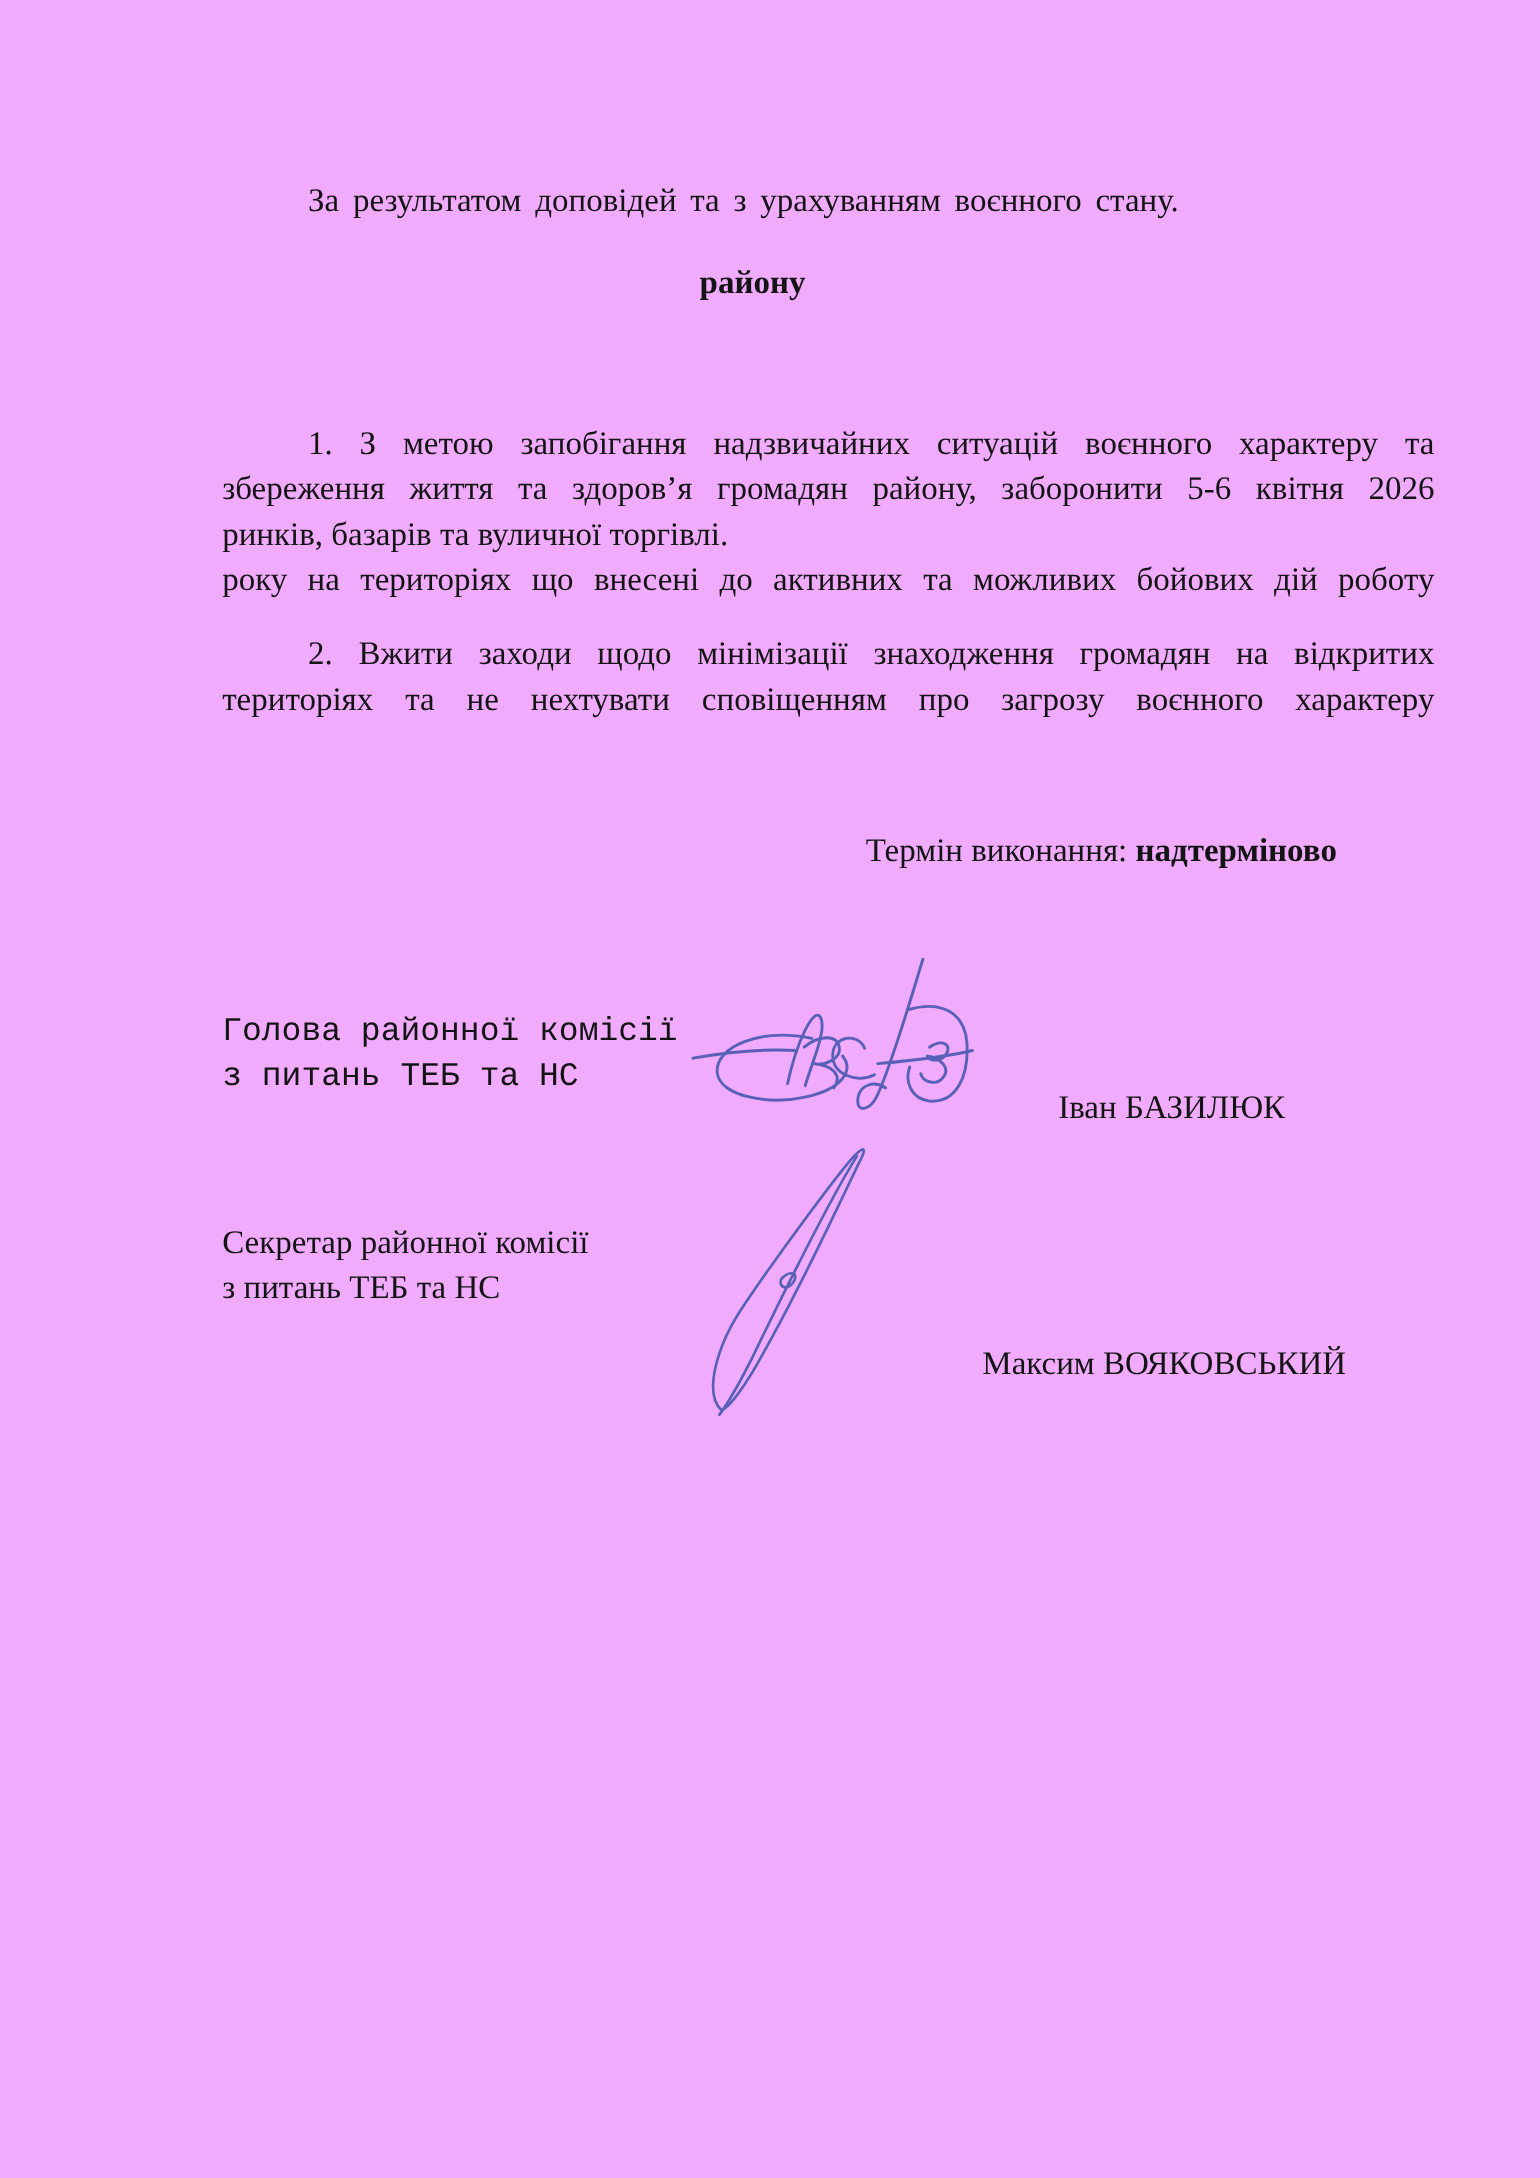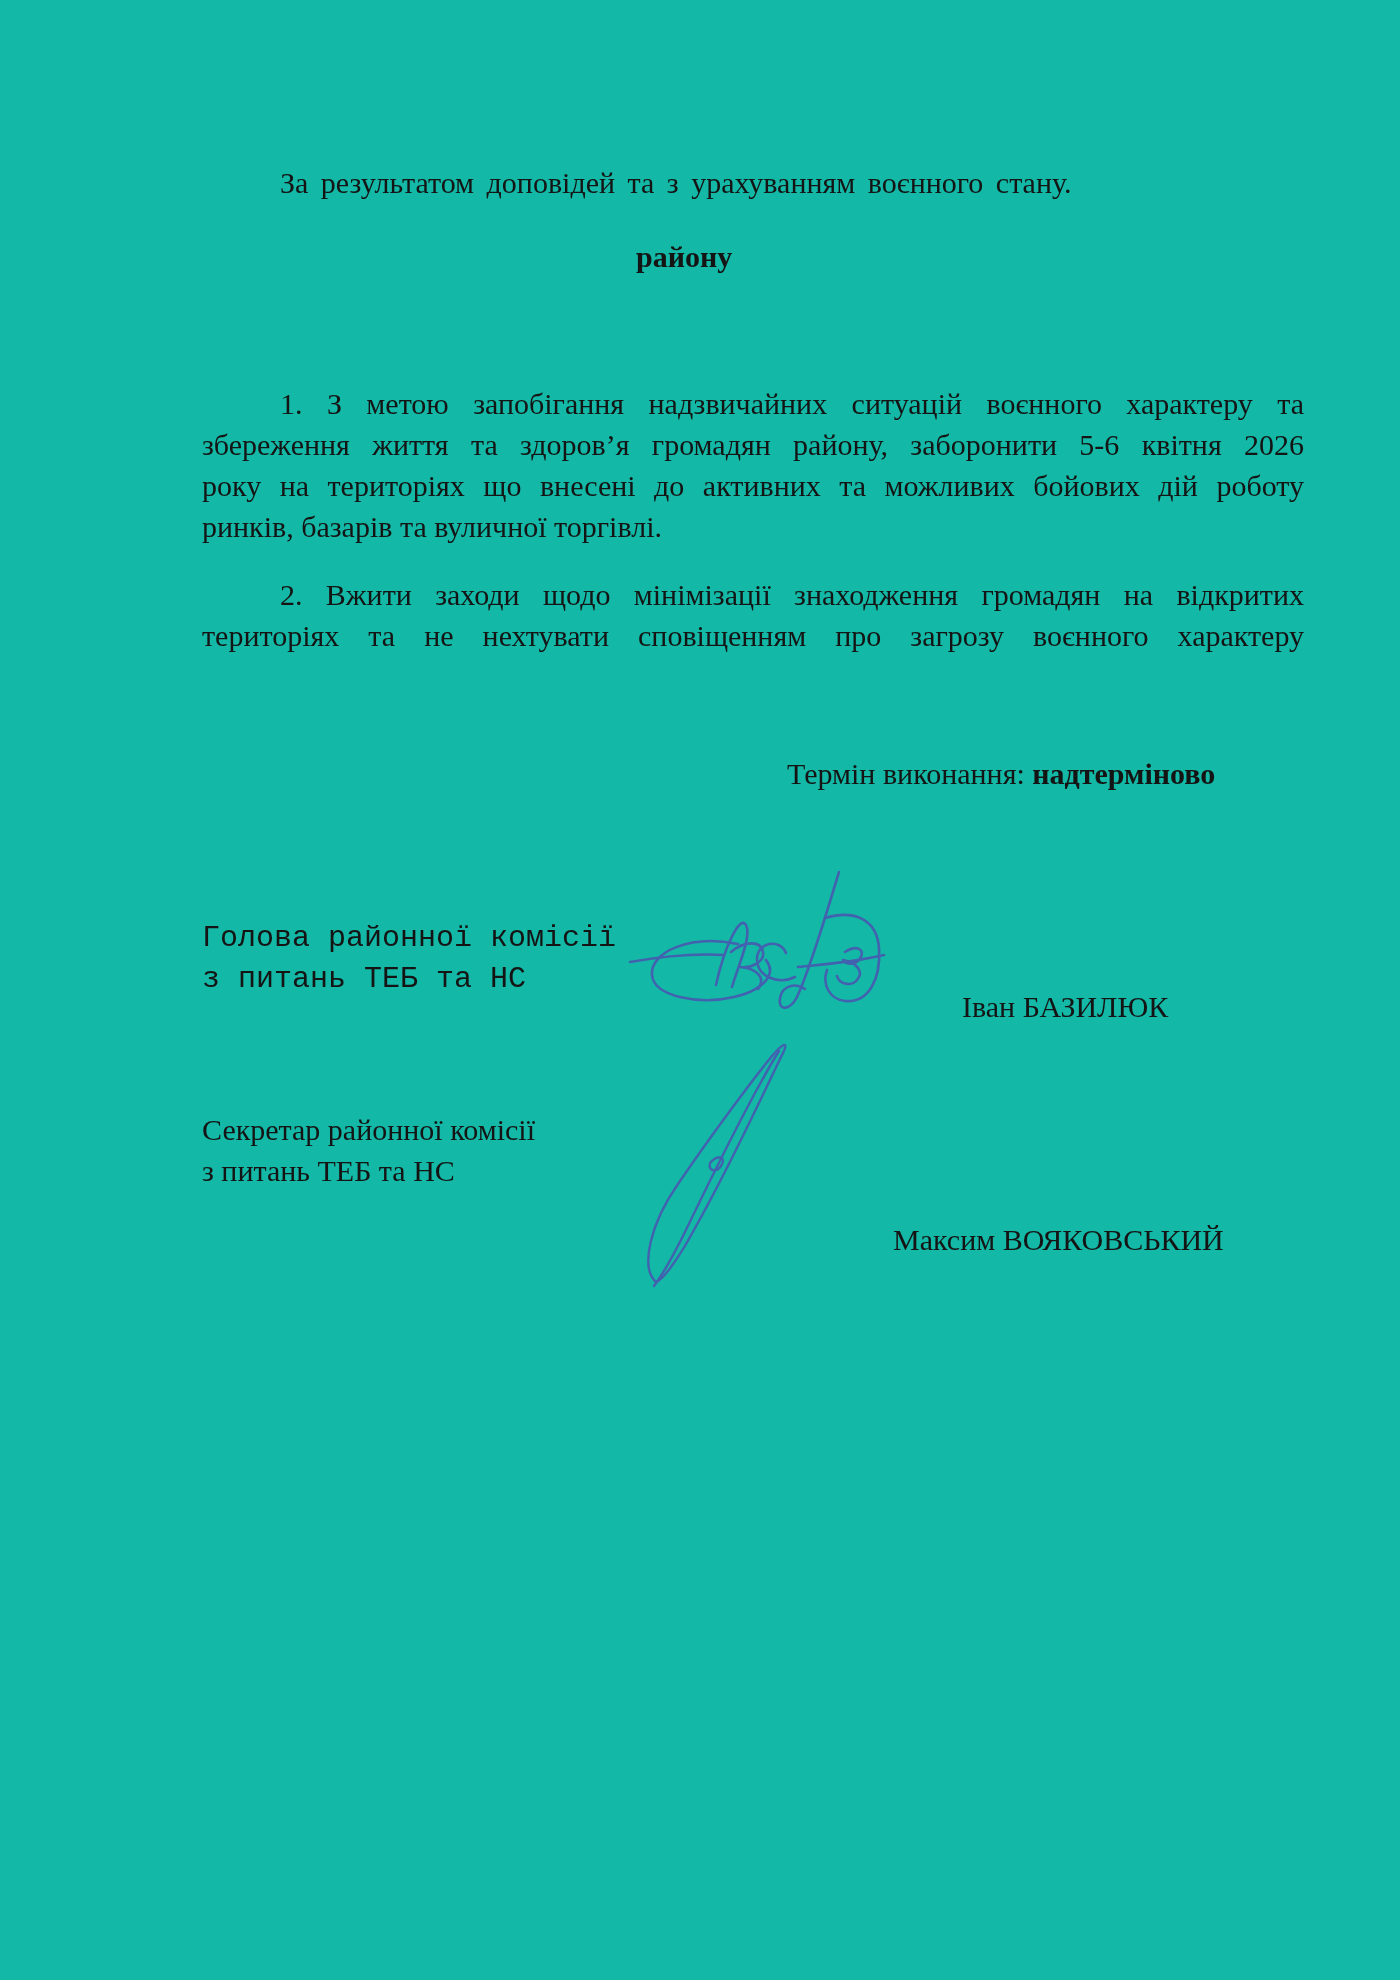--- a/index.html
+++ b/index.html
@@ -2,21 +2,21 @@
 <html lang="uk"><head>
 <meta charset="utf-8">
 <title>Document</title>
 <style>
   html, body { margin: 0; padding: 0; background: #e8e8e8; }
   .page {
     position: relative;
     width: 1400px;
     height: 1980px;
     margin: 0 auto;
-    background: #14b8a6;
+    background: #f0abfc;
     font-family: "Liberation Serif", "DejaVu Serif", serif;
     color: #141414;
     overflow: hidden;
   }
   .textline { font-size: 30px; line-height: 41px; }
   .jline { text-align: justify; text-align-last: justify; }
   .lline { text-align: center; text-align-last: left; }
   .indent { text-indent: 78px; }
 
   .intro {
@@ -53,22 +53,22 @@
 
   <p class="intro textline">За результатом доповідей та з урахуванням воєнного стану.</p>
 
   <div class="addressee">
     <div class="textline lline">району</div>
   </div>
 
   <div class="para para-1">
     <div class="textline jline indent">1. З метою запобігання надзвичайних ситуацій воєнного характеру та</div>
     <div class="textline jline">збереження життя та здоров’я громадян району, заборонити 5-6 квітня 2026</div>
+    <div class="textline lline">ринків, базарів та вуличної торгівлі.</div>
     <div class="textline jline">року на територіях що внесені до активних та можливих бойових дій роботу</div>
-    <div class="textline lline">ринків, базарів та вуличної торгівлі.</div>
   </div>
 
   <div class="para para-2">
     <div class="textline jline indent">2. Вжити заходи щодо мінімізації знаходження громадян на відкритих</div>
     <div class="textline jline">територіях та не нехтувати сповіщенням про загрозу воєнного характеру</div>
   </div>
 
   <p class="deadline textline"><span>Термін виконання:</span><span> </span><span class="value">надтерміново</span></p>
 
   <div class="role-block role-1">

